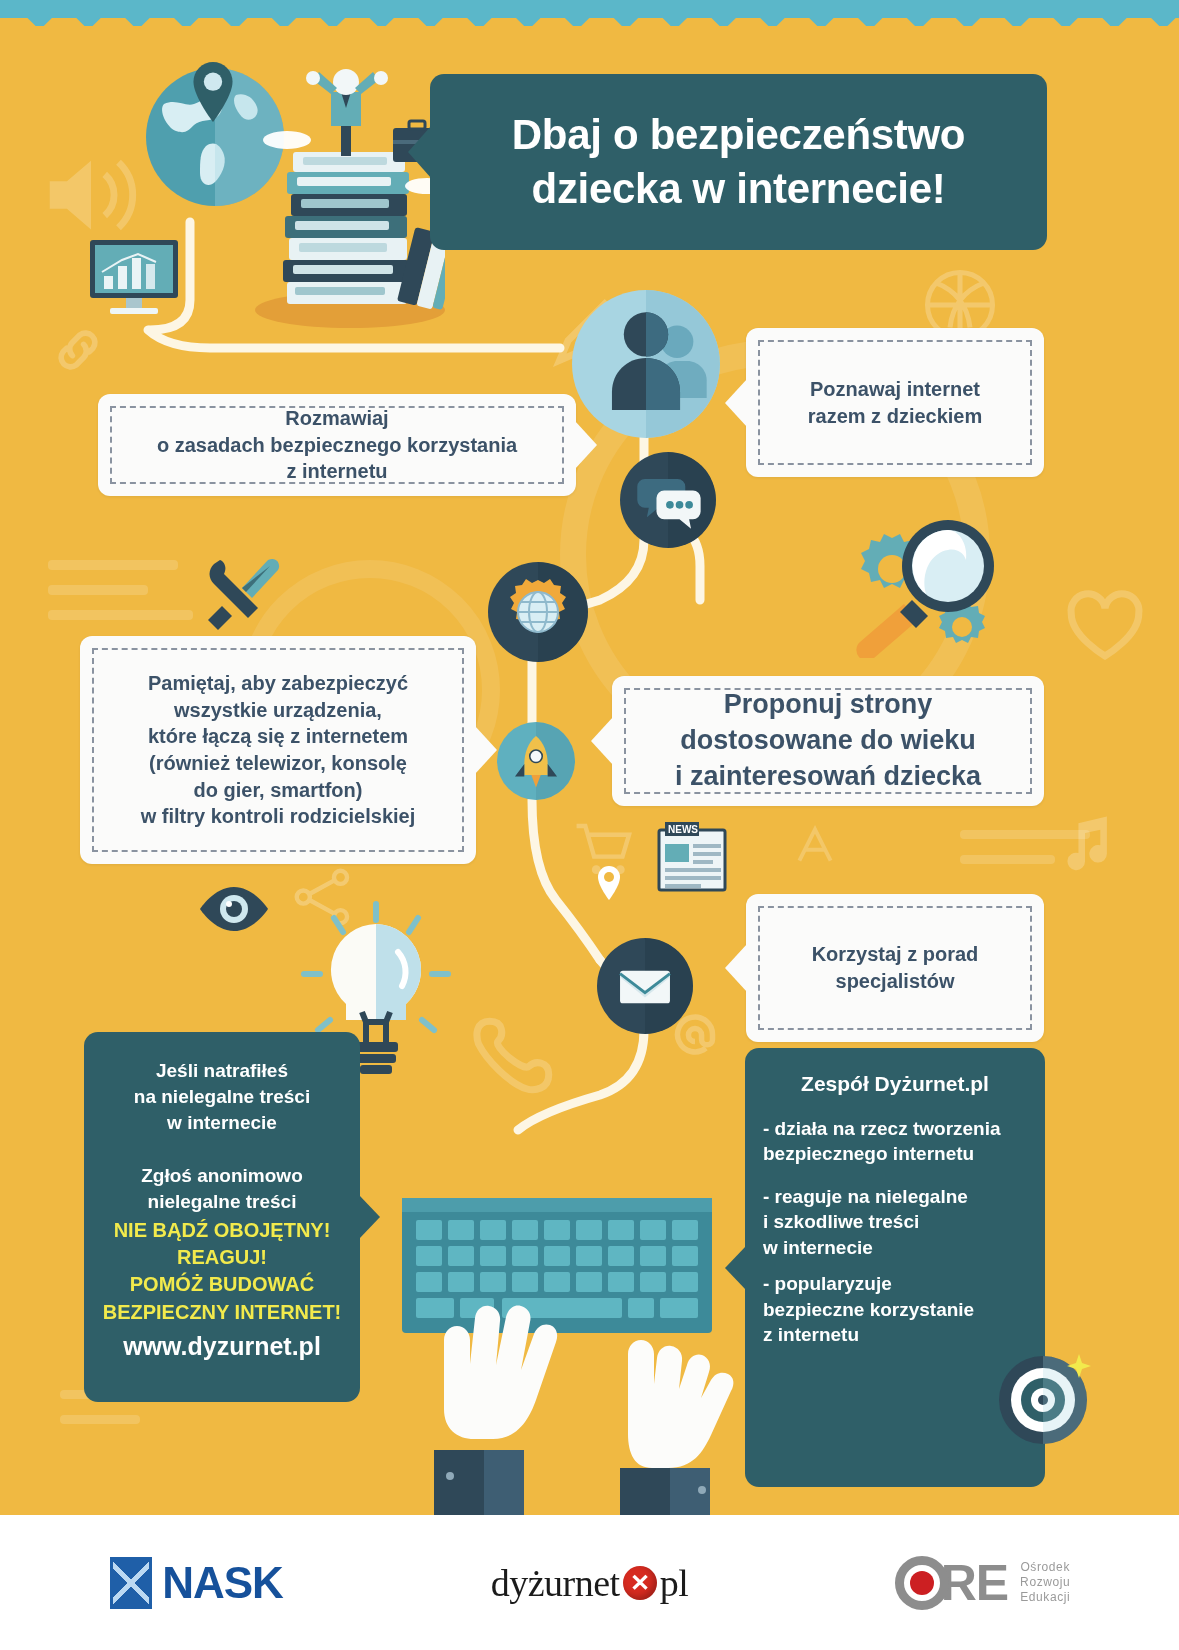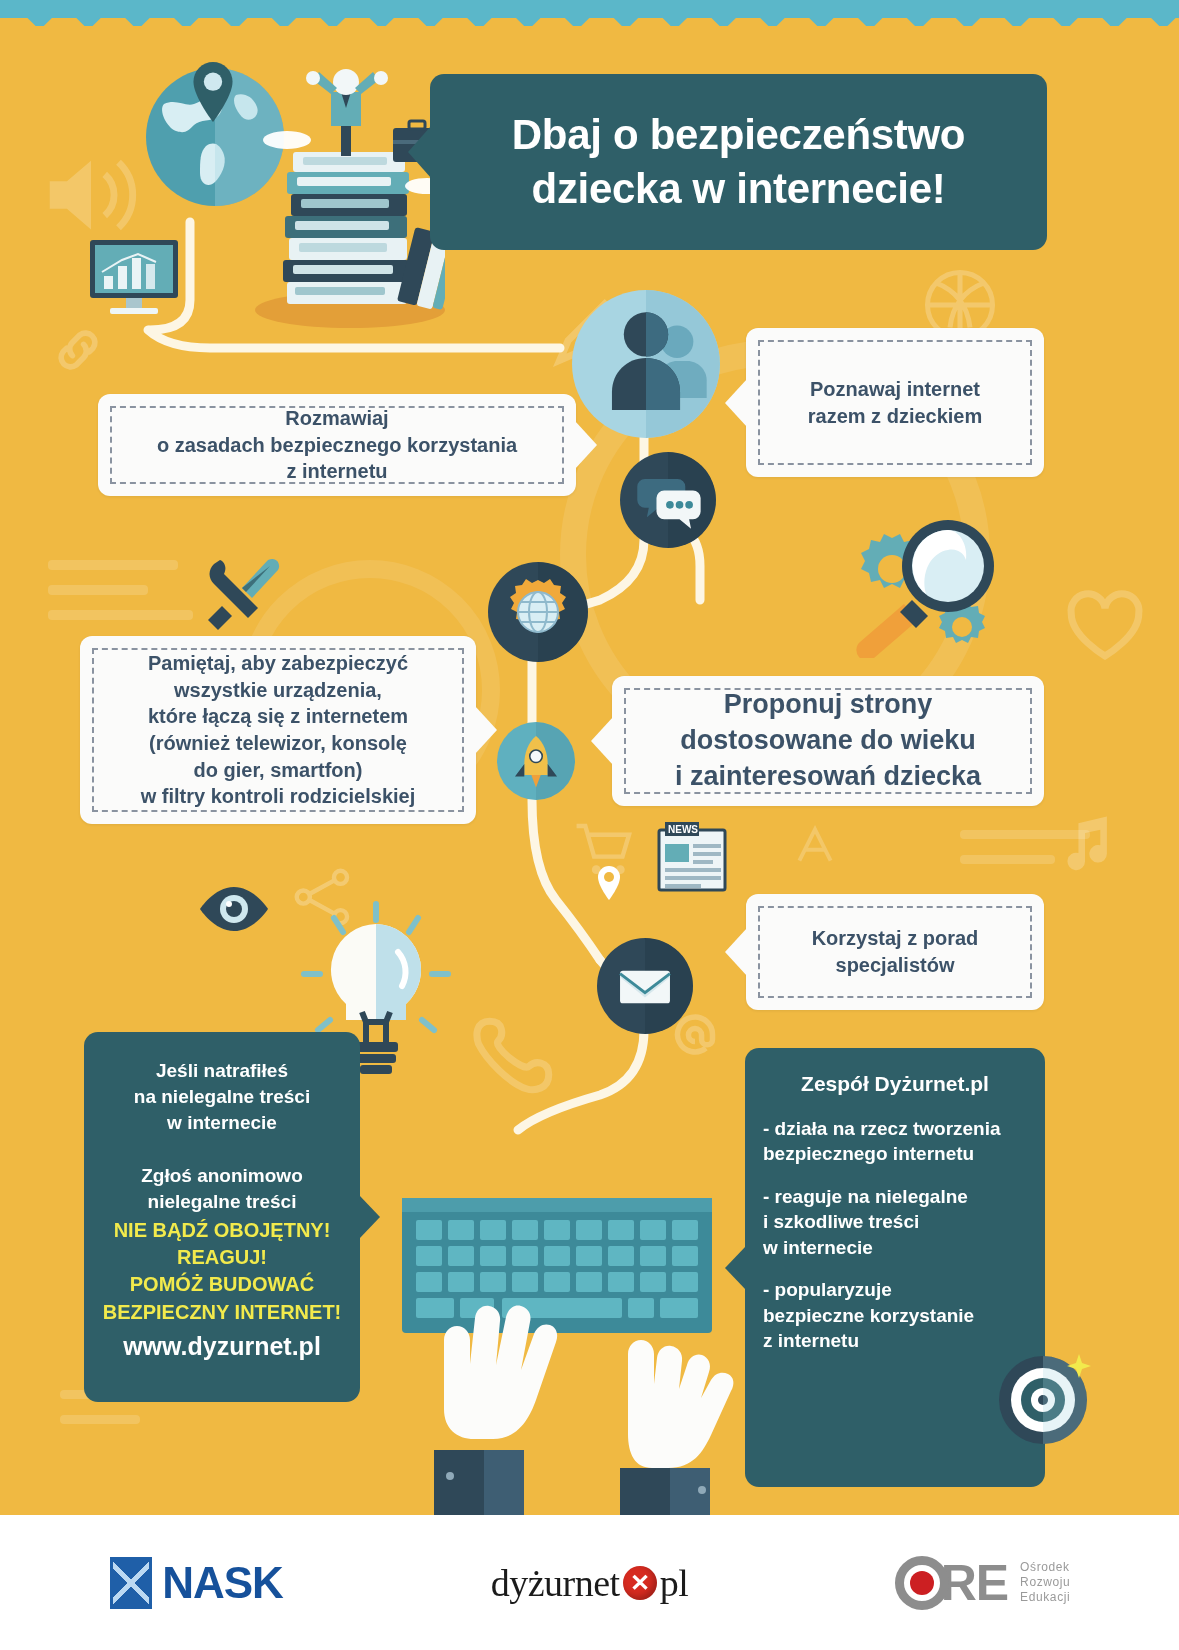--- a/index.html
+++ b/index.html
@@ -162,21 +162,21 @@
     overflow: hidden;
   }
 
   
   #footer {
     position: absolute;
     left: 0; bottom: 0;
     width: 1179px; height: 135px;
     background: #ffffff;
     z-index: 40;
-    display: flex; align-items: center;
+    display: flex; align-items: center; text-align: center;
   }
   .logo-slot { flex: 1; display: flex; align-items: center; justify-content: center; }
   #nask-logo { display: flex; align-items: center; gap: 10px; }
   #nask-mark {
     width: 42px; height: 52px;
     background: #1f5fa8;
     position: relative;
     border: 3px solid #1f5fa8;
   }
   #nask-mark::before, #nask-mark::after {
@@ -597,42 +597,42 @@
 
   <div class="card" style="left:98px; top:394px; width:478px; height:102px;">
     <div class="notch-r"></div>
     <div class="inner">
       <div class="txt" style="font-size:20px;">Rozmawiaj
 o zasadach bezpiecznego korzystania
 z internetu</div>
     </div>
   </div>
 
-  <div class="card" style="left:80px; top:636px; width:396px; height:188px;">
+  <div class="card" style="left:80px; top:636px; width:396px; height:228px;">
     <div class="notch-r"></div>
     <div class="inner">
       <div class="txt" style="font-size:20px;">Pamiętaj, aby zabezpieczyć
 wszystkie urządzenia,
 które łączą się z internetem
 (również telewizor, konsolę
 do gier, smartfon)
 w filtry kontroli rodzicielskiej</div>
     </div>
   </div>
 
   <div class="card" style="left:612px; top:676px; width:432px; height:130px;">
     <div class="notch-l"></div>
     <div class="inner">
       <div class="txt" style="font-size:27px;">Proponuj strony
 dostosowane do wieku
 i zainteresowań dziecka</div>
     </div>
   </div>
 
-  <div class="card" style="left:746px; top:894px; width:298px; height:116px;">
+  <div class="card" style="left:746px; top:894px; width:298px; height:148px;">
     <div class="notch-l"></div>
     <div class="inner">
       <div class="txt" style="font-size:20px;">Korzystaj z porad
 specjalistów</div>
     </div>
   </div>
 
   <div class="panel" style="left:84px; top:1032px; width:276px; height:370px; padding:26px 14px 0; text-align:center;">
     <div class="notch-dark-r"></div>
     <div class="ptxt" style="font-size:19px; font-weight:bold; line-height:1.38;">Jeśli natrafiłeś
@@ -645,21 +645,21 @@
 POMÓŻ BUDOWAĆ
 BEZPIECZNY INTERNET!</div>
     <div class="ptxt" style="font-size:25px; font-weight:bold; margin-top:6px;">www.dyzurnet.pl</div>
   </div>
 
   <div class="panel" style="left:745px; top:1048px; width:300px; height:439px; padding:24px 18px 0;">
     <div class="notch-dark-l"></div>
     <div class="ptxt" style="font-size:21px; font-weight:bold; text-align:center; margin-bottom:20px;">Zespół Dyżurnet.pl</div>
     <div class="ptxt" style="font-size:19px; font-weight:bold; line-height:1.34; margin-bottom:17px;">- działa na rzecz tworzenia
   bezpiecznego internetu</div>
-    <div class="ptxt" style="font-size:19px; font-weight:bold; line-height:1.34; margin-bottom:17px;">- reaguje na nielegalne
+    <div class="ptxt" style="font-size:19px; font-weight:bold; line-height:1.34; margin-bottom:11px;">- reaguje na nielegalne
   i szkodliwe treści
   w internecie</div>
     <div class="ptxt" style="font-size:19px; font-weight:bold; line-height:1.34;">- popularyzuje
   bezpieczne korzystanie
   z internetu</div>
   </div>
 
   <div id="footer">
     <div class="logo-slot">
       <div id="nask-logo">

